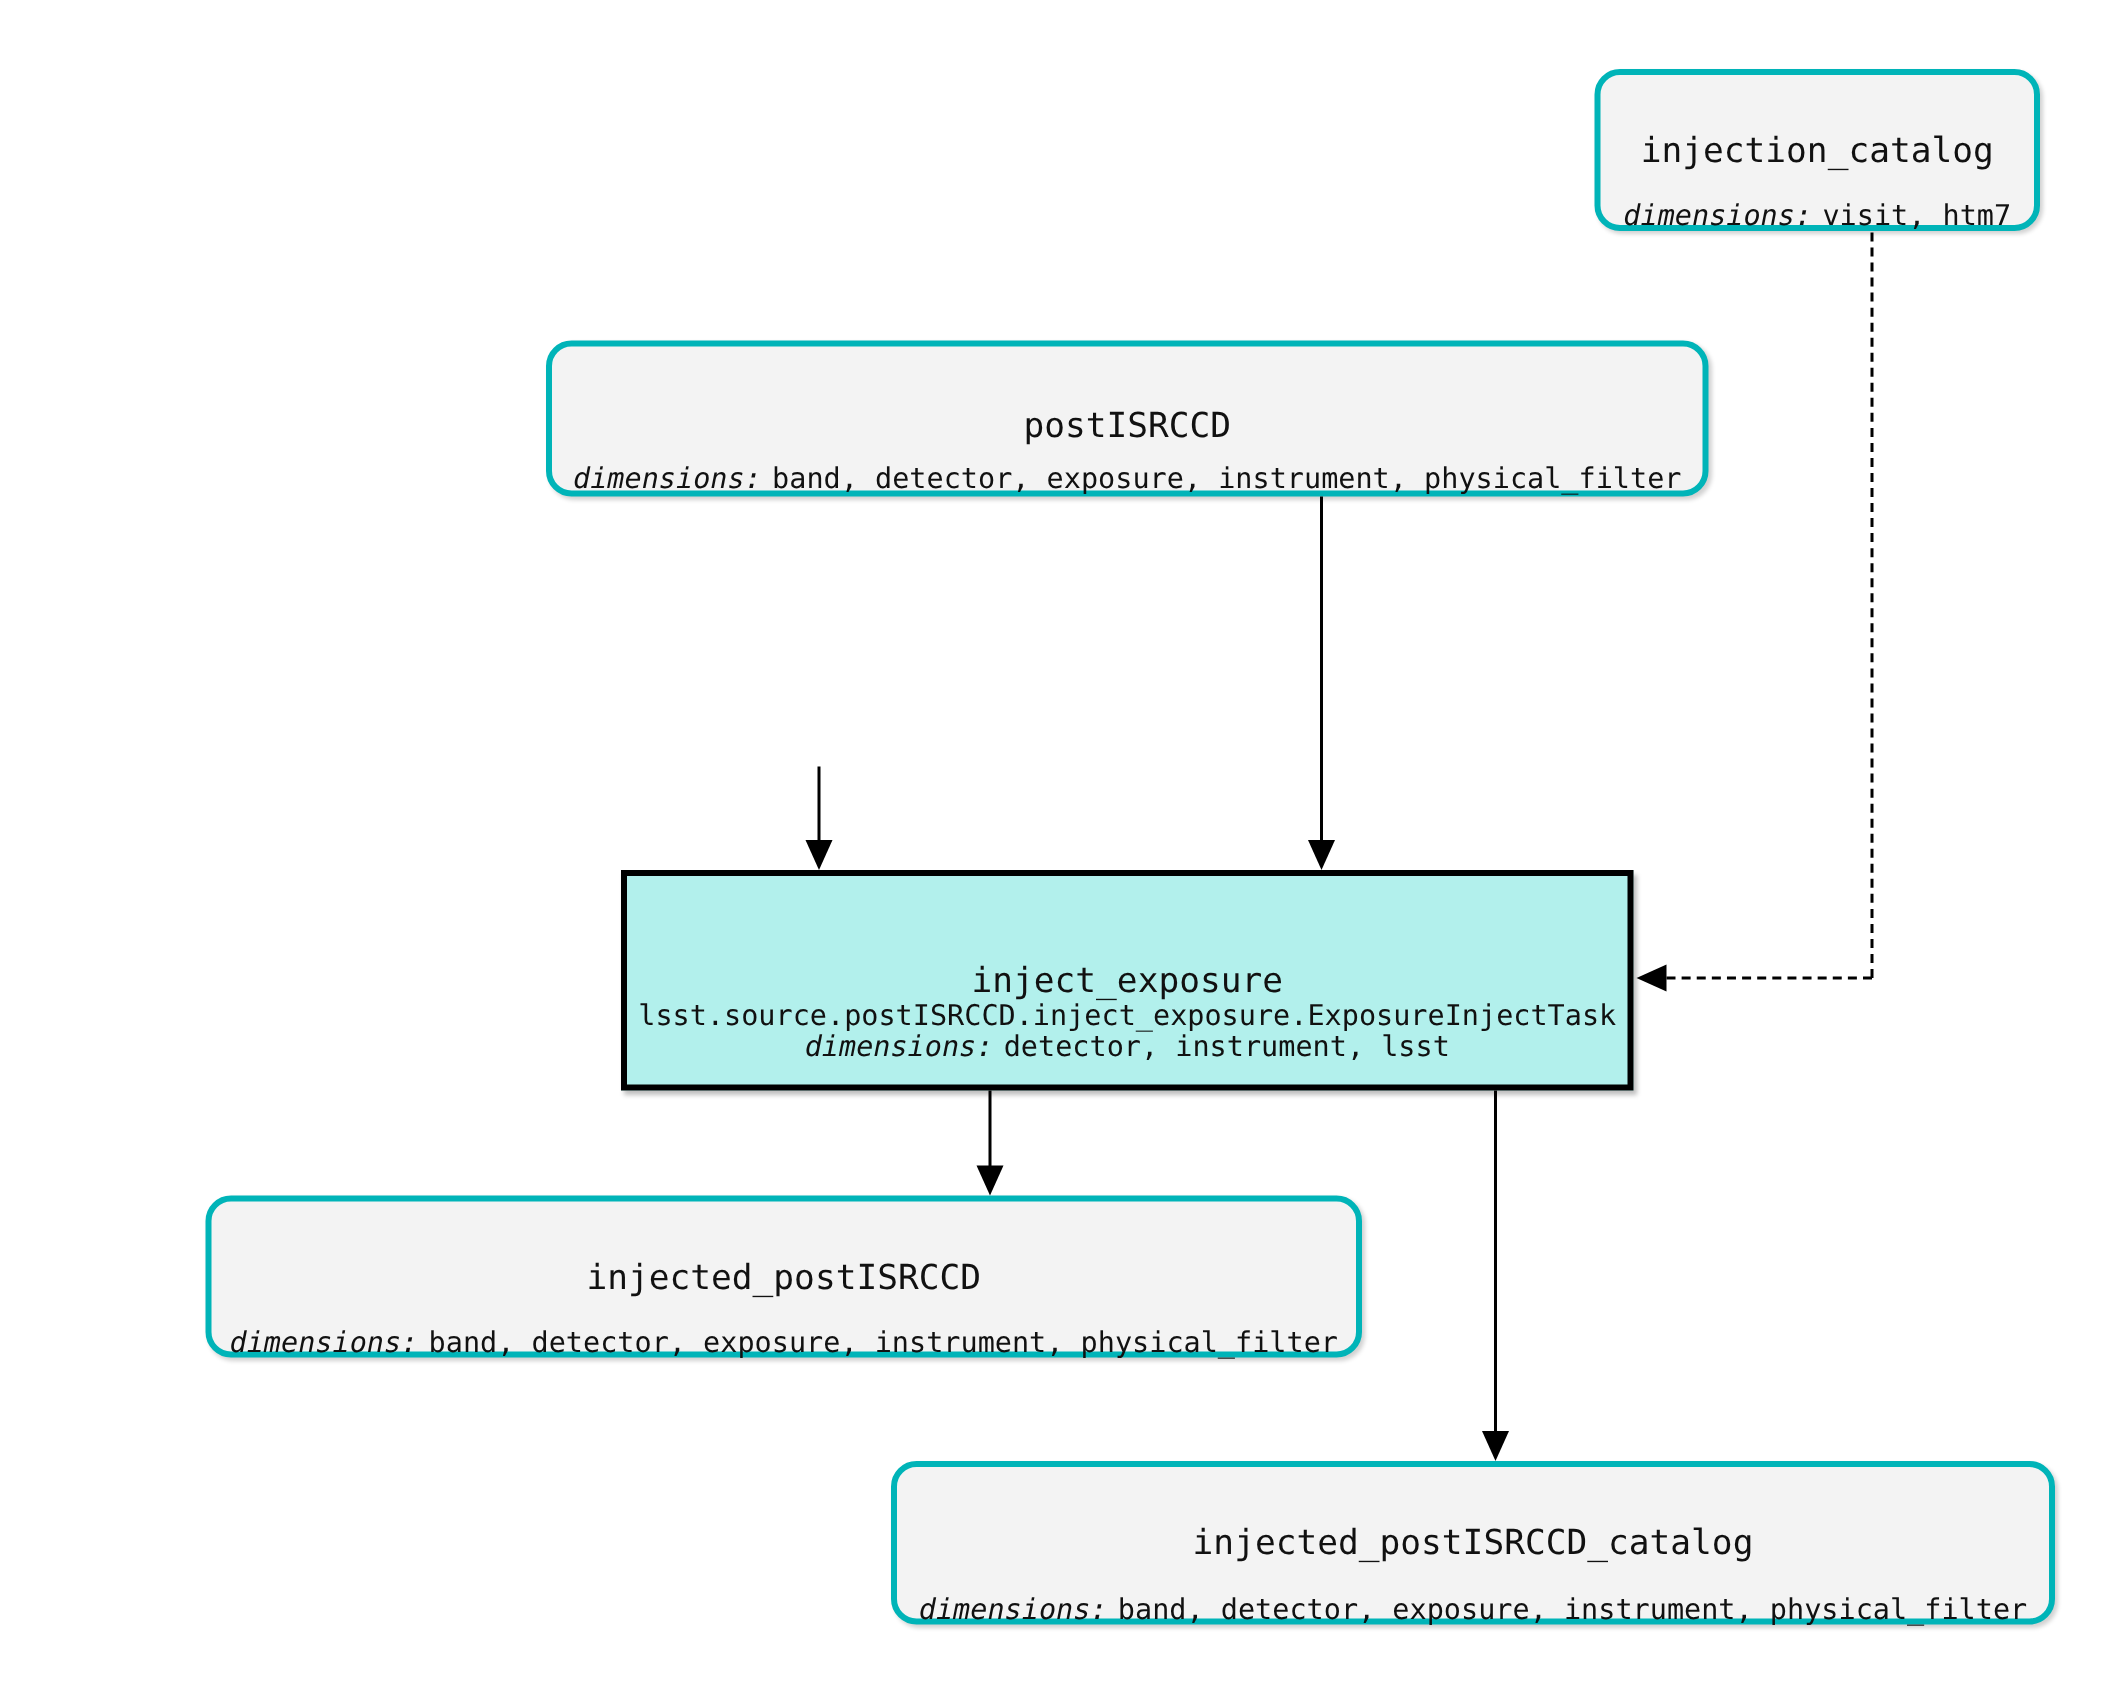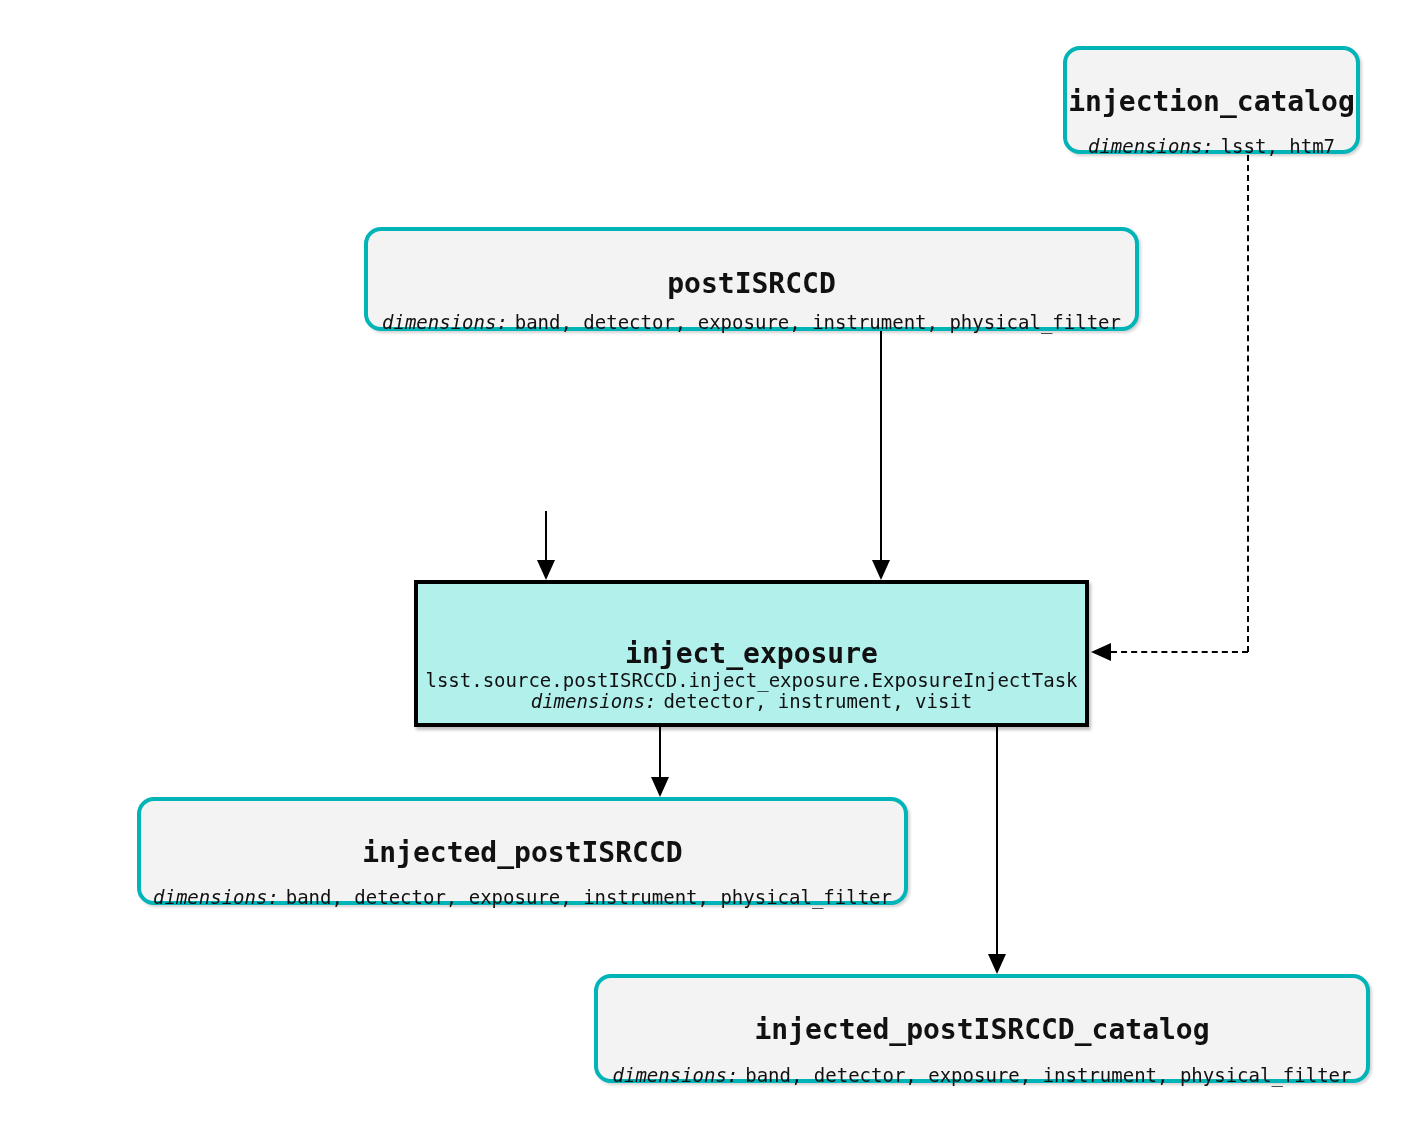--- a/index.html
+++ b/index.html
@@ -36,22 +36,22 @@
     border-radius: 17px;
     box-shadow: 2px 2px 3px rgba(0,0,0,0.18);
   }
   .node.task {
     background: var(--task-fill);
     border: 4px solid #000000;
     border-radius: 0;
     box-shadow: 2px 3px 3px rgba(0,0,0,0.25);
   }
   .node-title {
-    font-weight: bold;
-    font-size: 28px;
+    font-weight: normal;
+    font-size: 23px;
     line-height: 1.1;
     white-space: nowrap;
     margin-top: 44px;
   }
   .node-line {
     font-size: 19px;
     line-height: 1.1;
     white-space: nowrap;
   }
   .dims-label { font-style: italic; margin-top: 40px; }
@@ -83,37 +83,37 @@
   }
 </style>
 </head>
 <body>
 
 <div class="canvas">
 
   <div class="node dataset" style="left:1063px; top:46px; width:297px; height:108px;">
     <div class="node-title">injection_catalog</div>
     <div class="node-line">
-      <span class="dims-label">dimensions:</span><span class="dims-value">lsst, htm7</span>
+      <span class="dims-label">dimensions:</span><span class="dims-value">visit, htm7</span>
     </div>
   </div>
 
   <div class="node dataset" style="left:364px; top:227px; width:775px; height:104px;gap:12px;">
     <div class="node-title">postISRCCD</div>
     <div class="node-line">
       <span class="dims-label">dimensions:</span><span class="dims-value">band, detector, exposure, instrument, physical_filter</span>
     </div>
   </div>
 
 
   <div class="node task" style="left:414px; top:580px; width:675px; height:147px; gap:0;">
     <div class="node-title">inject_exposure</div>
     <div class="node-line">lsst.source.postISRCCD.inject_exposure.ExposureInjectTask</div>
     <div class="node-line">
-      <span class="dims-label">dimensions:</span><span class="dims-value">detector, instrument, visit</span>
+      <span class="dims-label">dimensions:</span><span class="dims-value">detector, instrument, lsst</span>
     </div>
   </div>
 
   <div class="node dataset" style="left:137px; top:797px; width:771px; height:108px;">
     <div class="node-title">injected_postISRCCD</div>
     <div class="node-line">
       <span class="dims-label">dimensions:</span><span class="dims-value">band, detector, exposure, instrument, physical_filter</span>
     </div>
   </div>
 

